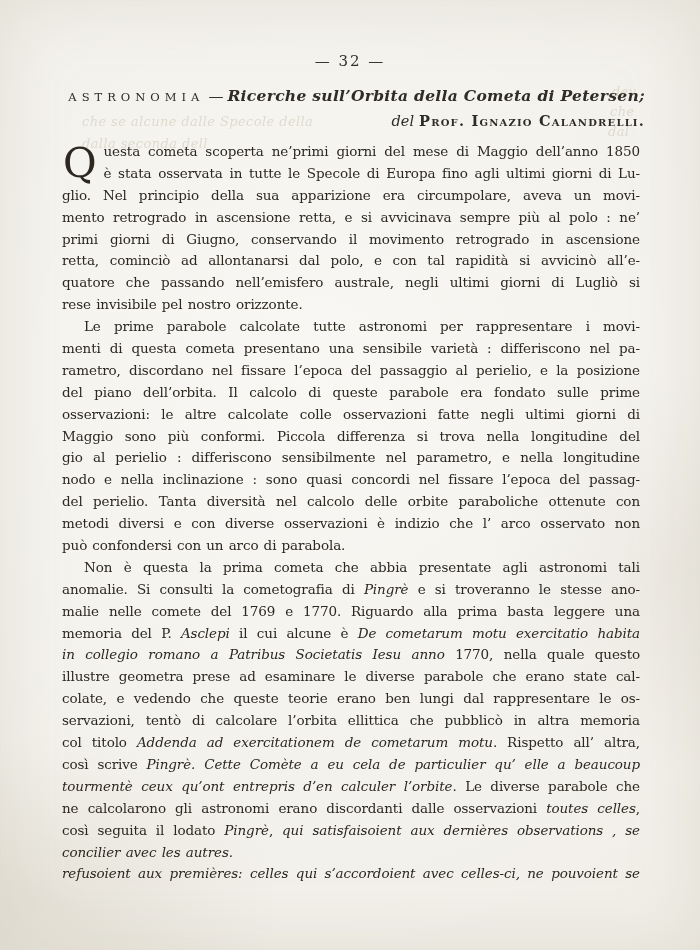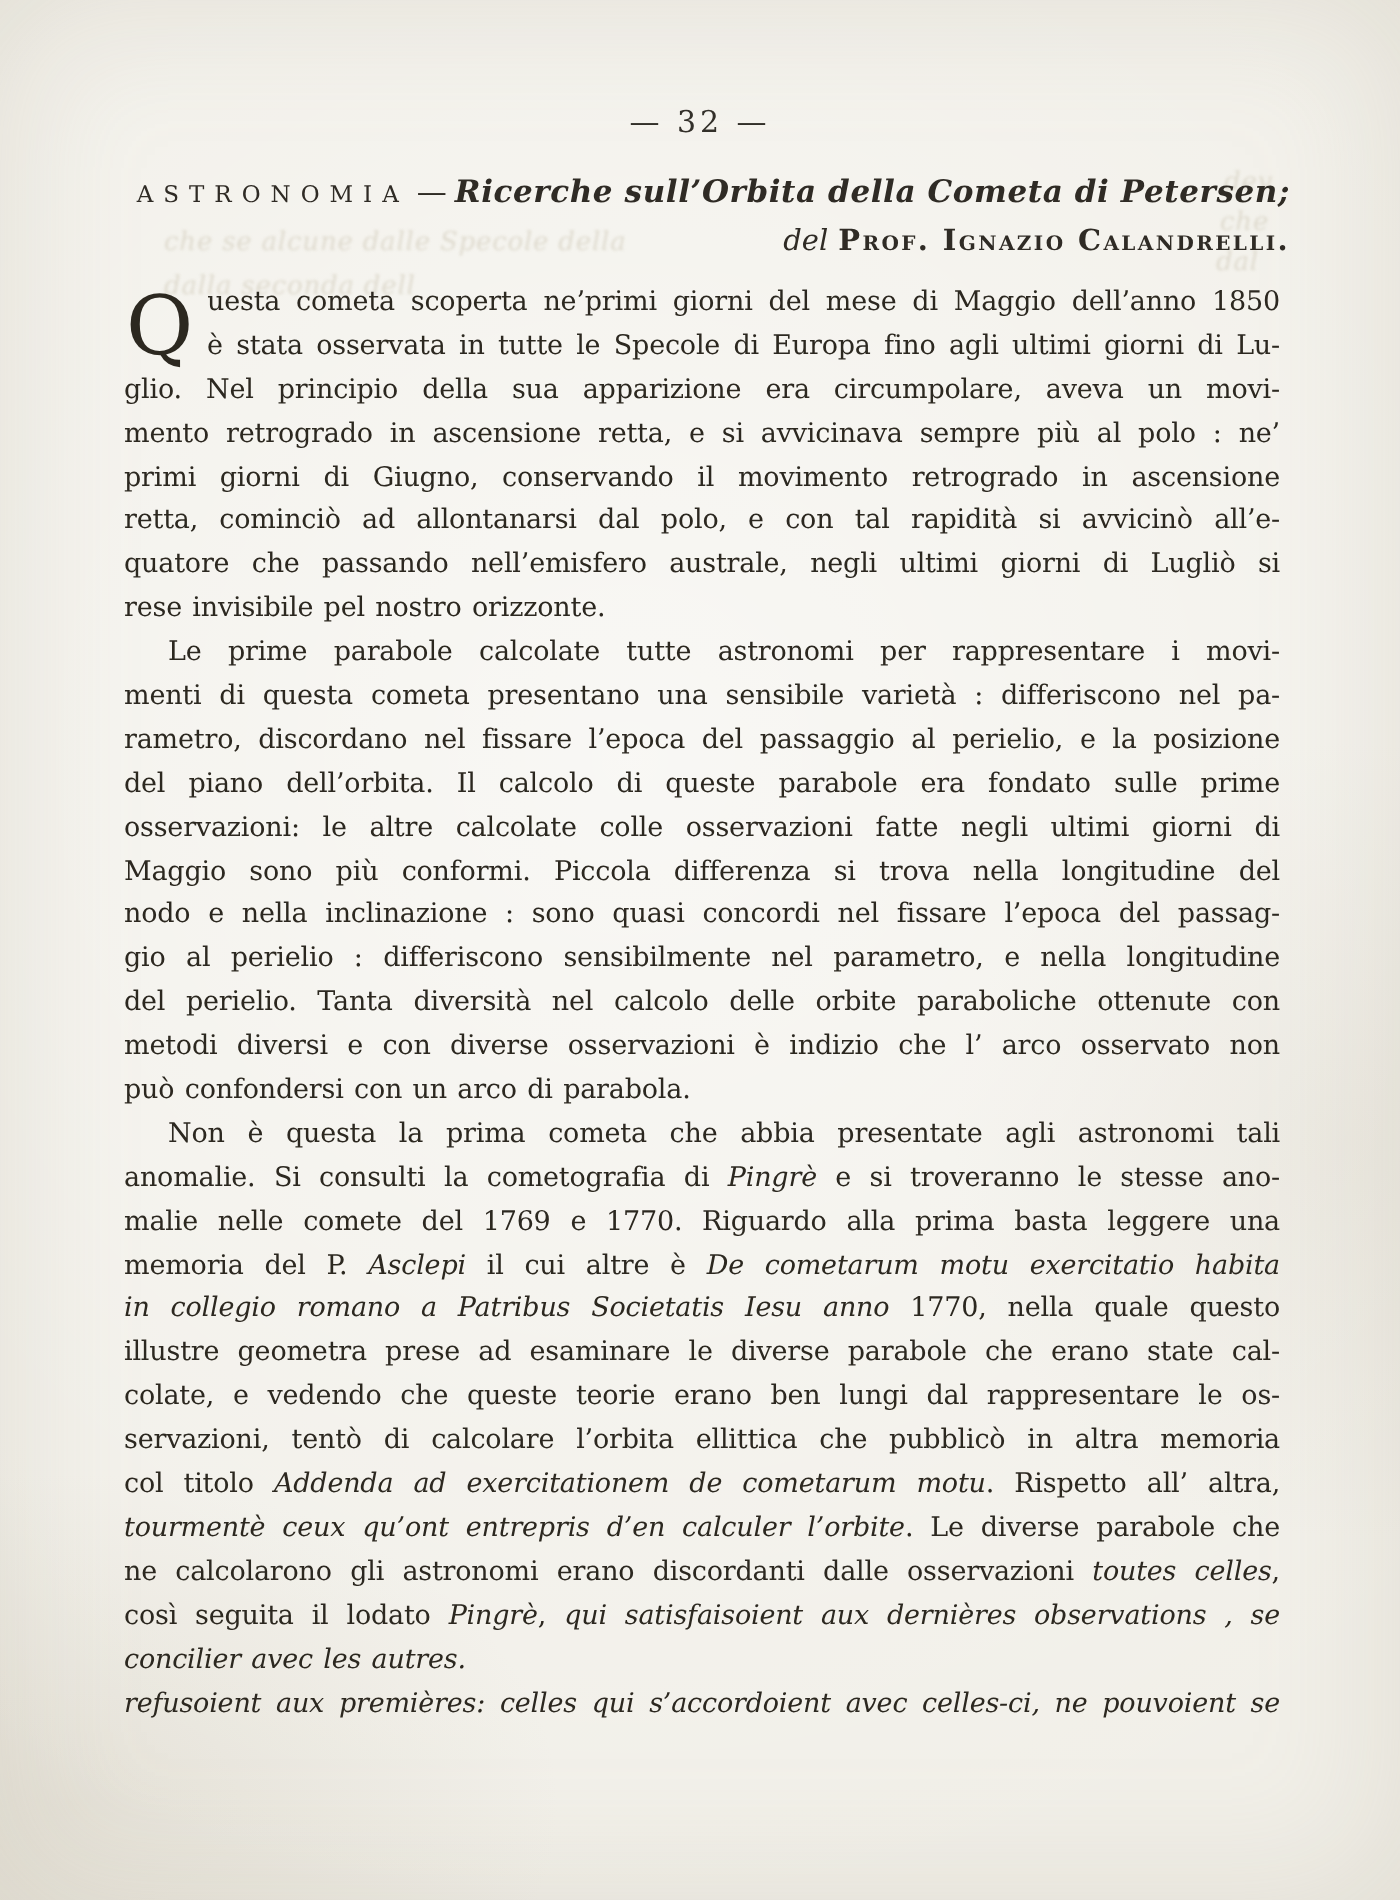--- a/index.html
+++ b/index.html
@@ -109,36 +109,37 @@
         <div class="line"><span>quatore che passando nell’emisfero australe, negli ultimi giorni di Lugliò si</span></div>
         <div class="line last"><span>rese invisibile pel nostro orizzonte.</span></div>
       </div>
       <div class="para">
         <div class="line first"><span>Le prime parabole calcolate tutte astronomi per rappresentare i movi-</span></div>
         <div class="line"><span>menti di questa cometa presentano una sensibile varietà : differiscono nel pa-</span></div>
         <div class="line"><span>rametro, discordano nel fissare l’epoca del passaggio al perielio, e la posizione</span></div>
         <div class="line"><span>del piano dell’orbita. Il calcolo di queste parabole era fondato sulle prime</span></div>
         <div class="line"><span>osservazioni: le altre calcolate colle osservazioni fatte negli ultimi giorni di</span></div>
         <div class="line"><span>Maggio sono più conformi. Piccola differenza si trova nella longitudine del</span></div>
+        <div class="line"><span>gio al perielio : differiscono sensibilmente nel parametro, e nella longitudine</span></div>
         <div class="line"><span>nodo  e nella inclinazione : sono quasi concordi nel fissare l’epoca del passag-</span></div>
-        <div class="line"><span>gio al perielio : differiscono sensibilmente nel parametro, e nella longitudine</span></div>
         <div class="line"><span>del perielio. Tanta diversità nel calcolo delle orbite paraboliche ottenute con</span></div>
         <div class="line"><span>metodi diversi e con diverse osservazioni è indizio che l’ arco osservato non</span></div>
         <div class="line last"><span>può confondersi con un arco di parabola.</span></div>
       </div>
       <div class="para">
         <div class="line first"><span>Non è questa la prima cometa che abbia presentate agli astronomi tali</span></div>
         <div class="line"><span>anomalie. Si consulti la cometografia di </span><span class="it">Pingrè</span><span> e si troveranno le stesse ano-</span></div>
         <div class="line"><span>malie nelle comete del 1769 e 1770. Riguardo alla prima basta leggere una</span></div>
-        <div class="line"><span>memoria del P. </span><span class="it">Asclepi</span><span> il cui altre è </span><span class="it">De cometarum motu exercitatio habita</span></div>
+        <div class="line"><span>memoria del P. </span><span class="it">Asclepi</span><span> il cui alcune è </span><span class="it">De cometarum motu exercitatio habita</span></div>
         <div class="line"><span class="it">in collegio romano a Patribus Societatis Iesu anno</span><span> 1770, nella quale questo</span></div>
         <div class="line"><span>illustre geometra prese ad esaminare le diverse parabole che erano state cal-</span></div>
         <div class="line"><span>colate, e vedendo che queste teorie erano ben lungi dal rappresentare le os-</span></div>
         <div class="line"><span>servazioni, tentò di calcolare l’orbita ellittica che pubblicò in altra memoria</span></div>
         <div class="line"><span>col titolo </span><span class="it">Addenda ad exercitationem de cometarum motu</span><span>. Rispetto all’ altra,</span></div>
+        <div class="line"><span>così scrive </span><span class="it">Pingrè. Cette Comète a eu cela de particulier qu’ elle a beaucoup</span></div>
         <div class="line"><span class="it">tourmentè ceux qu’ont entrepris d’en calculer l’orbite</span><span>. Le diverse parabole che</span></div>
         <div class="line"><span>ne calcolarono gli astronomi erano discordanti dalle osservazioni </span><span class="it">toutes celles</span><span>,</span></div>
         <div class="line"><span>così seguita il lodato </span><span class="it">Pingrè</span><span>, </span><span class="it">qui satisfaisoient aux dernières observations , se</span></div>
         <div class="line last"><span class="it">concilier avec les autres.</span></div>
         <div class="line"><span class="it">refusoient aux premières: celles qui s’accordoient avec celles-ci, ne pouvoient se</span></div>
       </div>
     </main>
 
 </div>
 

